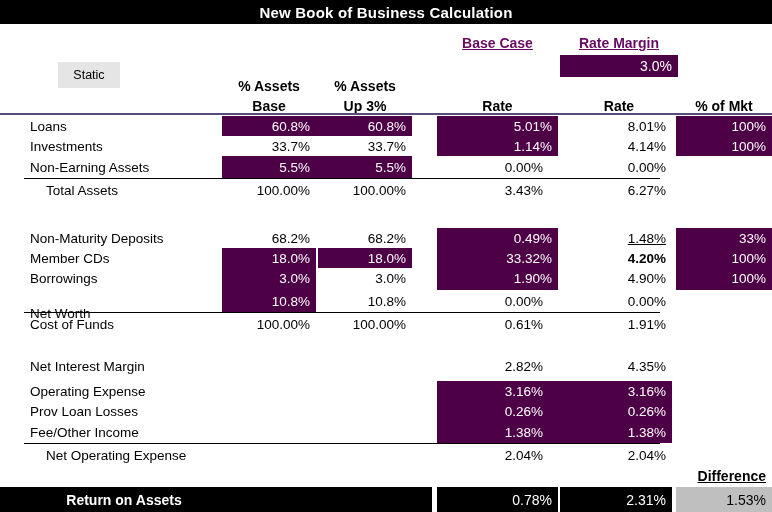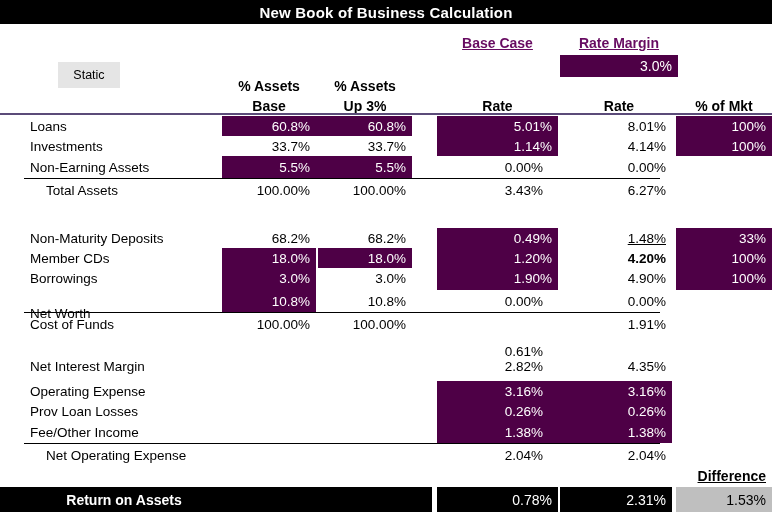--- a/index.html
+++ b/index.html
@@ -172,21 +172,21 @@
 <div class="cell lbl" style="left:24px;  top:228px; width:200px; height:20px;">Non-Maturity Deposits</div>
 <div class="cell num" style="left:222px; top:228px; width:94px;  height:20px;">68.2%</div>
 <div class="cell num" style="left:318px; top:228px; width:94px;  height:20px;">68.2%</div>
 <div class="cell num hl" style="left:437px; top:228px; width:121px; height:20px;">0.49%</div>
 <div class="cell num" style="left:560px; top:228px; width:112px; height:20px;text-decoration:underline;">1.48%</div>
 <div class="cell num hl" style="left:676px; top:228px; width:96px;  height:20px;">33%</div>
 
 <div class="cell lbl" style="left:24px;  top:248px; width:200px; height:20px;">Member CDs</div>
 <div class="cell num hl" style="left:222px; top:248px; width:94px;  height:20px;">18.0%</div>
 <div class="cell num hl" style="left:318px; top:248px; width:94px;  height:20px;">18.0%</div>
-<div class="cell num hl" style="left:437px; top:248px; width:121px; height:20px;">1.20%</div>
+<div class="cell num hl" style="left:437px; top:248px; width:121px; height:20px;">33.32%</div>
 <div class="cell num" style="left:560px; top:248px; width:112px; height:20px;font-weight:bold;">4.20%</div>
 <div class="cell num hl" style="left:676px; top:248px; width:96px;  height:20px;">100%</div>
 
 <div class="cell lbl" style="left:24px;  top:268px; width:200px; height:20px;">Borrowings</div>
 <div class="cell num hl" style="left:222px; top:268px; width:94px;  height:20px;">3.0%</div>
 <div class="cell num" style="left:318px; top:268px; width:94px;  height:20px;">3.0%</div>
 <div class="cell num hl" style="left:437px; top:268px; width:121px; height:20px;">1.90%</div>
 <div class="cell num" style="left:560px; top:268px; width:112px; height:20px;">4.90%</div>
 <div class="cell num hl" style="left:676px; top:268px; width:96px;  height:20px;">100%</div>
 
@@ -194,21 +194,21 @@
 <div class="cell num hl" style="left:222px; top:290px; width:94px;  height:22px;">10.8%</div>
 <div class="cell num" style="left:318px; top:290px; width:94px;  height:22px;">10.8%</div>
 <div class="cell num" style="left:437px; top:290px; width:112px; height:22px;">0.00%</div>
 <div class="cell num" style="left:560px; top:290px; width:112px; height:22px;">0.00%</div>
 
 <div class="thinrule" style="left:24px; top:312px; width:636px;"></div>
 
 <div class="cell lbl" style="left:24px;  top:314px; width:200px; height:20px;">Cost of Funds</div>
 <div class="cell num" style="left:222px; top:314px; width:94px;  height:20px;">100.00%</div>
 <div class="cell num" style="left:318px; top:314px; width:94px;  height:20px;">100.00%</div>
-<div class="cell num" style="left:437px; top:314px; width:112px; height:20px;margin-top:27px;">0.61%</div>
+<div class="cell num" style="left:437px; top:314px; width:112px; height:20px;">0.61%</div>
 <div class="cell num" style="left:560px; top:314px; width:112px; height:20px;">1.91%</div>
 
 <div class="cell lbl" style="left:24px;  top:356px; width:250px; height:20px;">Net Interest Margin</div>
 <div class="cell num" style="left:437px; top:356px; width:112px; height:20px;">2.82%</div>
 <div class="cell num" style="left:560px; top:356px; width:112px; height:20px;">4.35%</div>
 
 <div class="block" style="left:437px; top:381px; width:235px; height:62px;"></div>
 
 <div class="cell lbl" style="left:24px;  top:381px; width:250px; height:20px;">Operating Expense</div>
 <div class="cell num hl" style="left:437px; top:381px; width:112px; height:20px;">3.16%</div>

